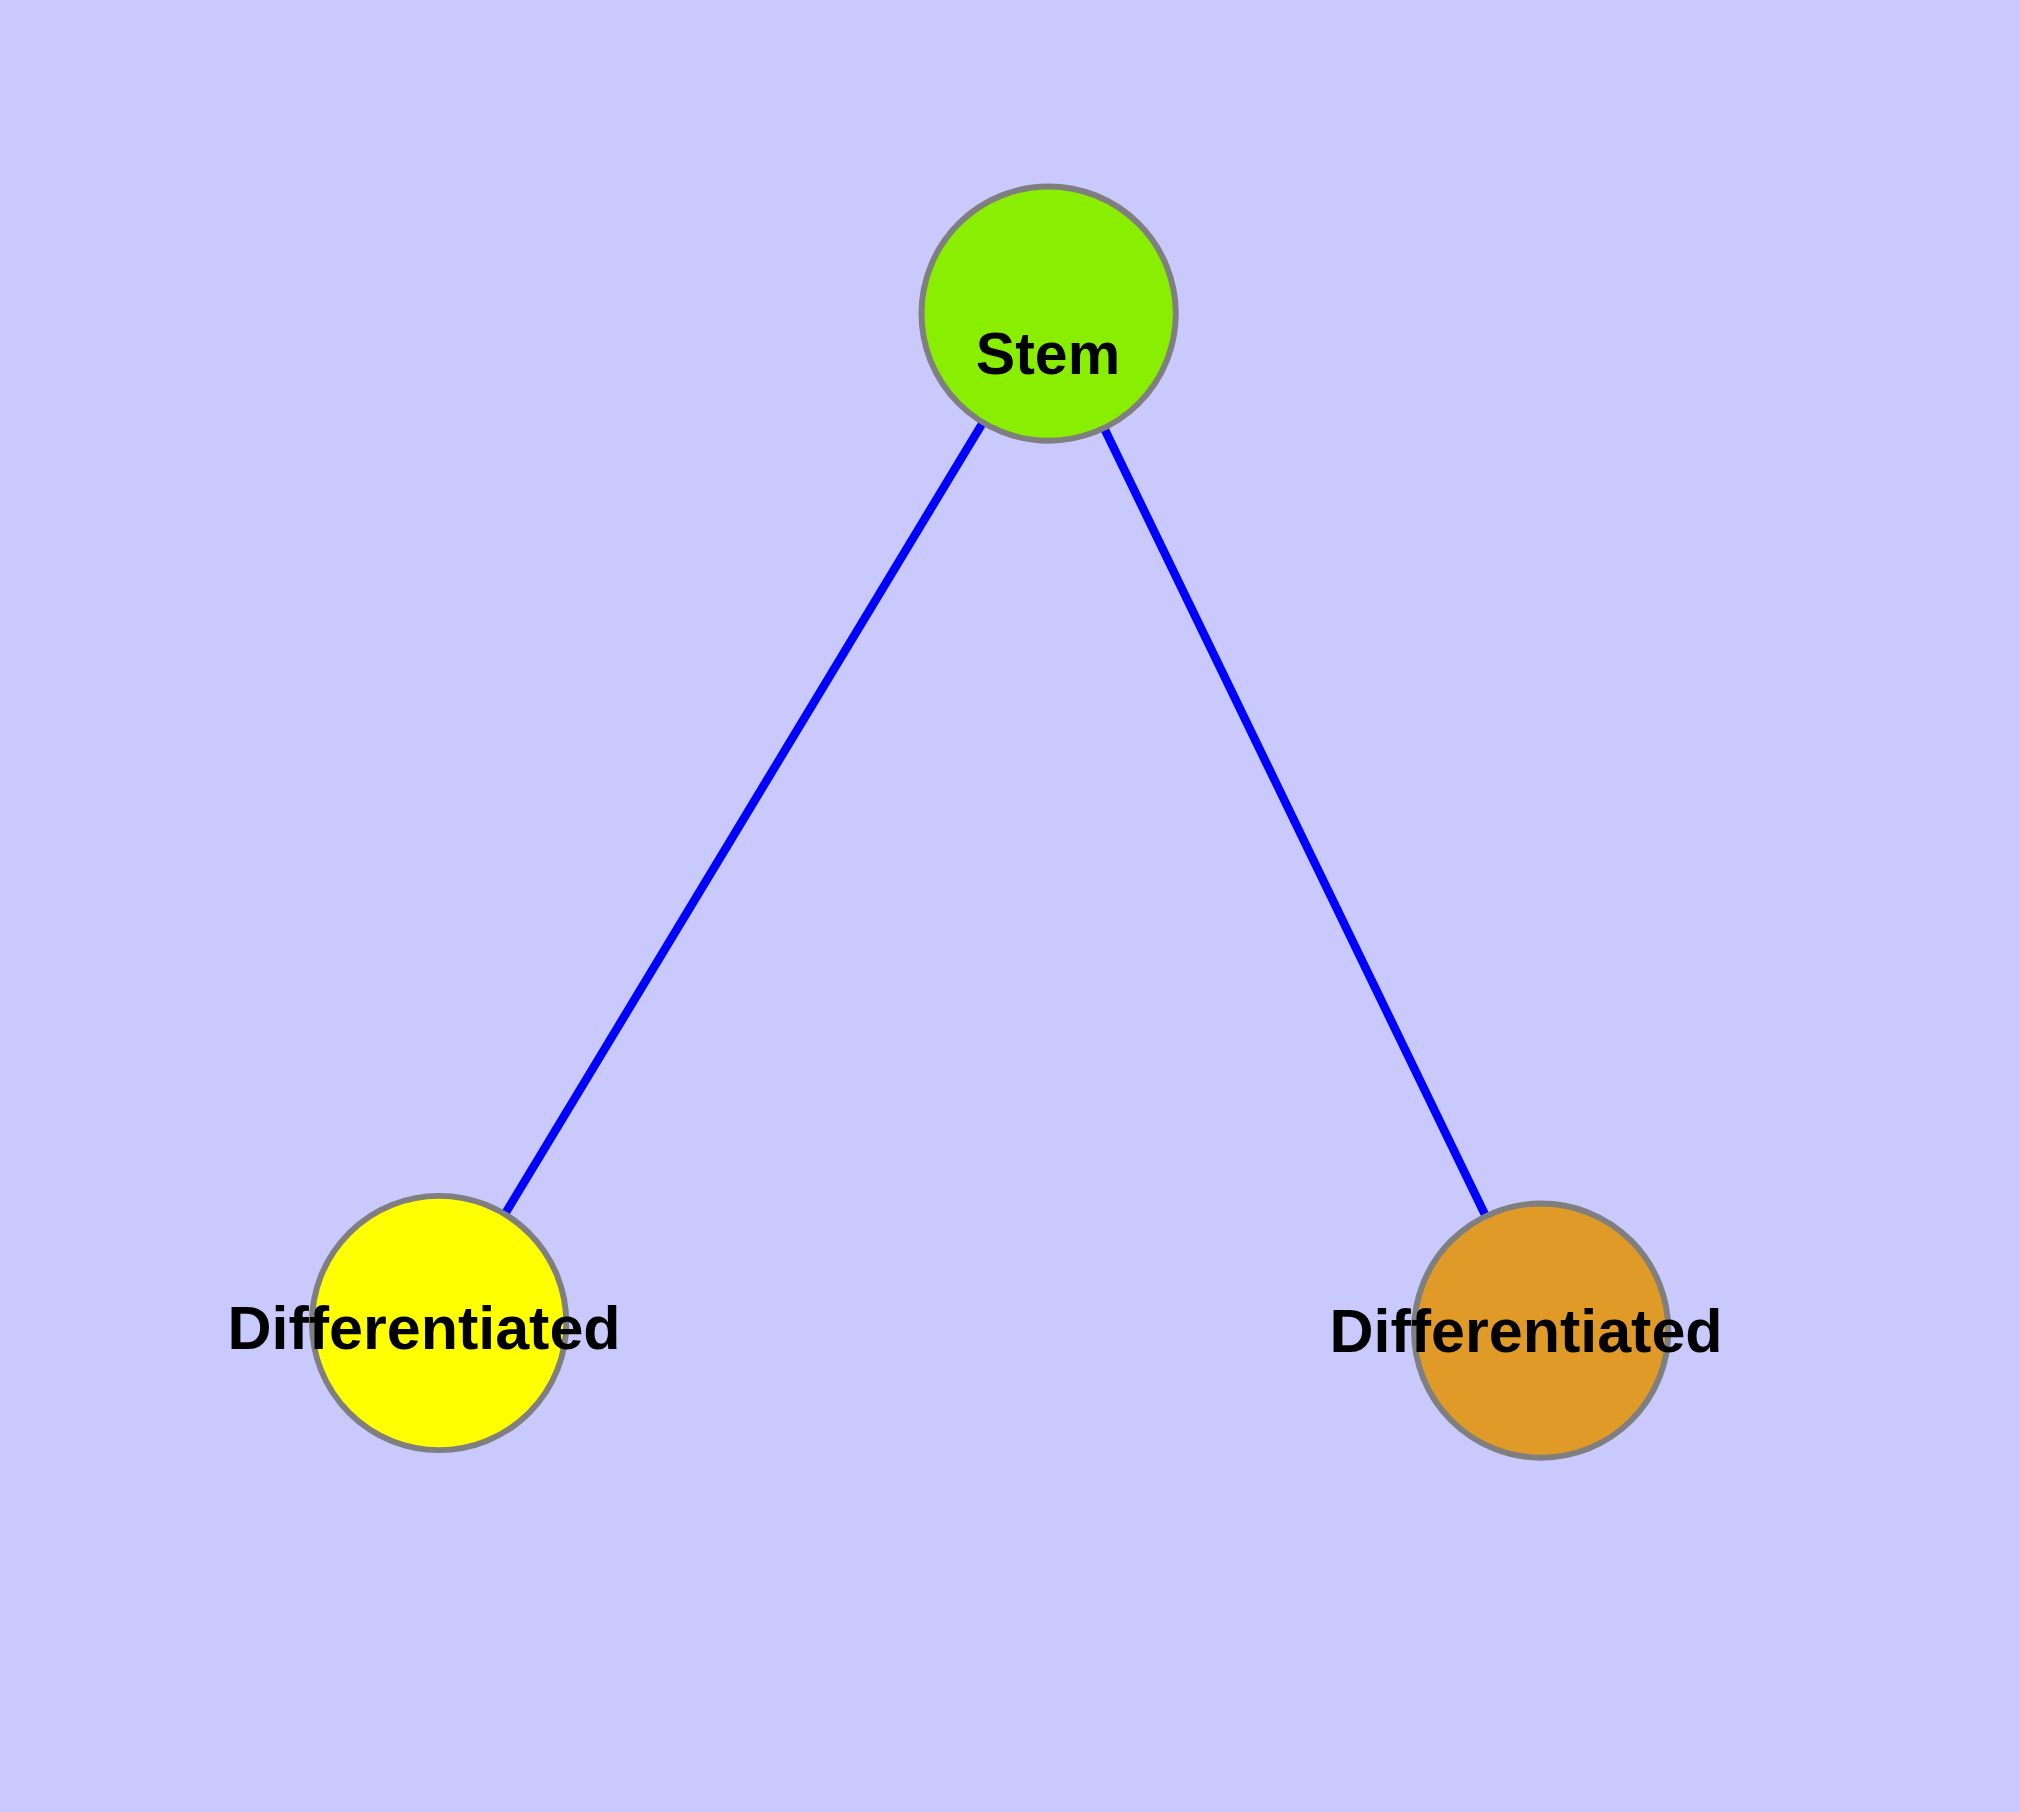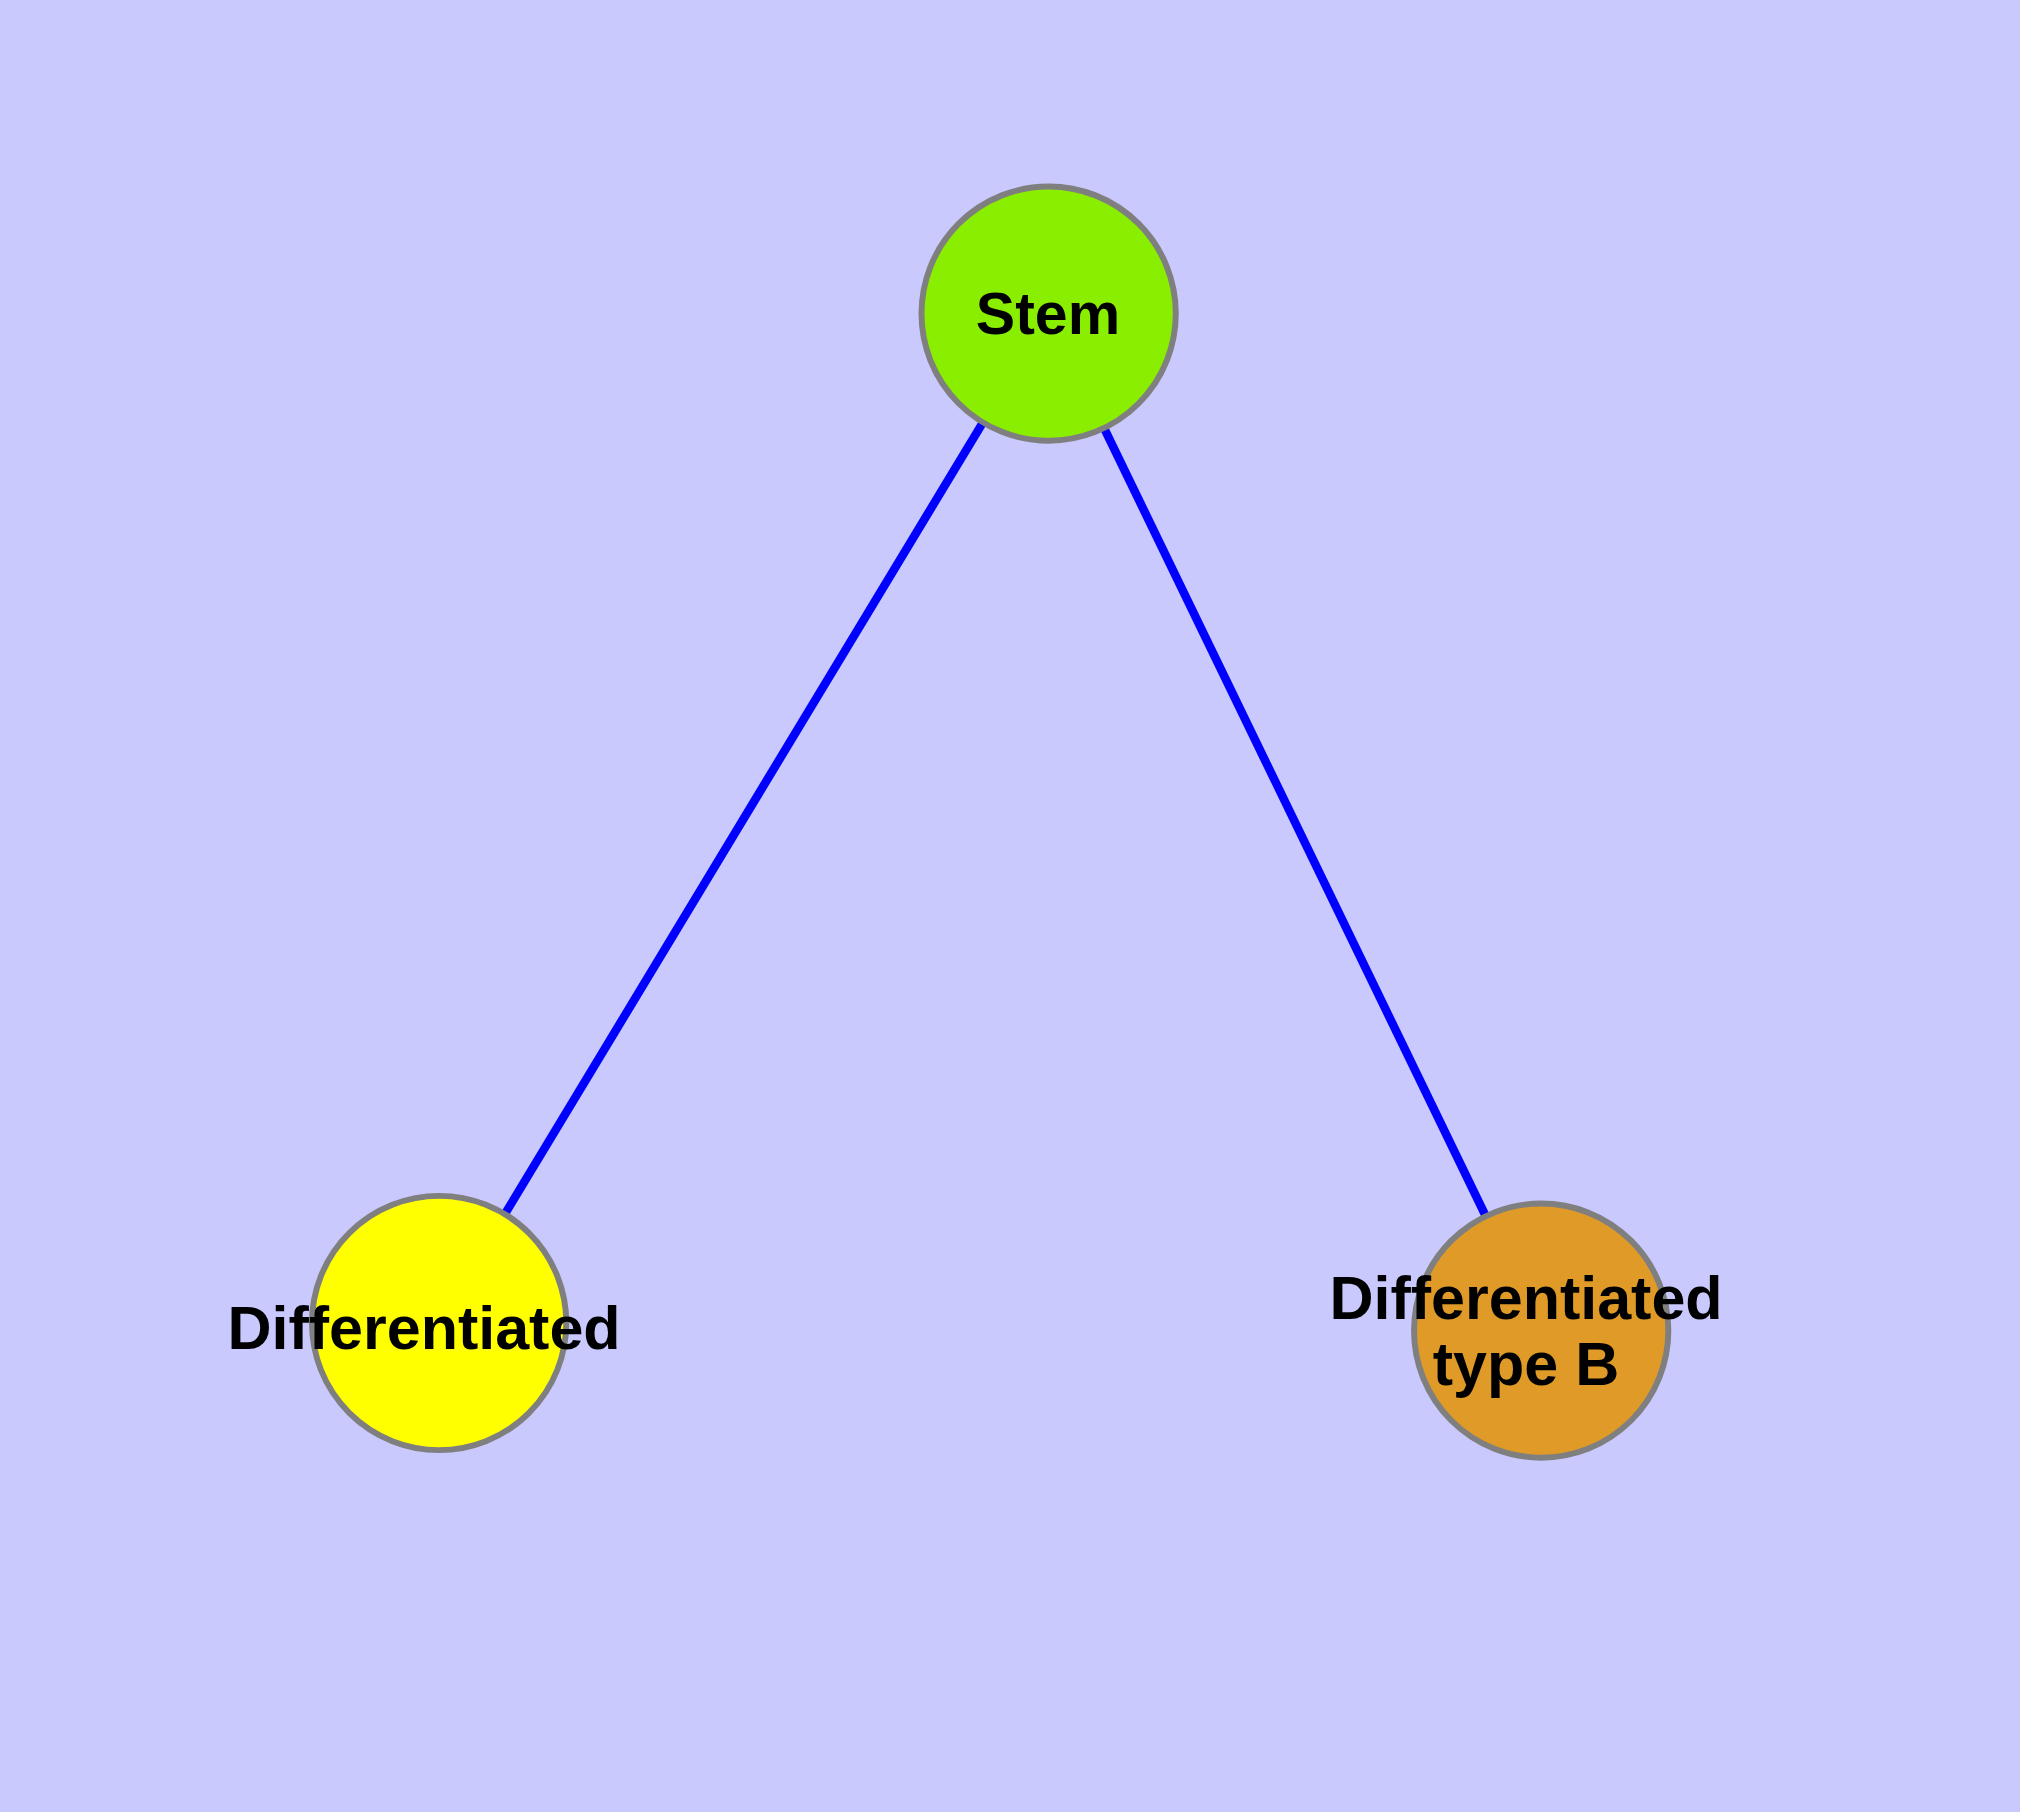--- a/index.html
+++ b/index.html
@@ -34,20 +34,21 @@
     font-weight: bold;
     font-family: "Liberation Sans", sans-serif;
     white-space: pre;
     line-height: 1.08;
     transform: translate(-50%, -50%);
     pointer-events: none;
     -webkit-font-smoothing: antialiased;
   }
   .label-stem {
     font-size: 59px;
+    margin-top: 40px;
   }
   .label-leaf {
     font-size: 61px;
   }
 </style>
 </head>
 <body>
 
 <div id="canvas" style="width: 2021px; height: 1812px;">
 
@@ -61,17 +62,17 @@
     <g id="nodes-group">
         <circle cx="1237" cy="370" r="150" fill="#8aee00" stroke="#7f7f7f" stroke-width="7"></circle>
         <circle cx="518" cy="1561" r="150" fill="#ffff00" stroke="#7f7f7f" stroke-width="7"></circle>
         <circle cx="1818" cy="1570" r="150" fill="#e09a28" stroke="#7f7f7f" stroke-width="7"></circle>
       </g>
   </svg>
 
   <div id="labels-layer">
       <div class="node-label label-stem" style="left: 1048px; top: 315px; font-size: 59px; color: rgb(0, 0, 0);"><div>Stem</div></div>
       <div class="node-label label-leaf" style="left: 424px; top: 1329px; font-size: 61px; color: rgb(0, 0, 0);"><div>Differentiated</div></div>
-      <div class="node-label label-leaf" style="left: 1526px; top: 1332px; font-size: 61px; color: rgb(0, 0, 0);"><div>Differentiated</div><div>type B</div></div>
+      <div class="node-label label-leaf" style="left: 1526px; top: 1332px; font-size: 61px; color: rgb(0, 0, 0);"><div>Differentiated</div></div>
     </div>
 
 </div>
 
 
 </body></html>

